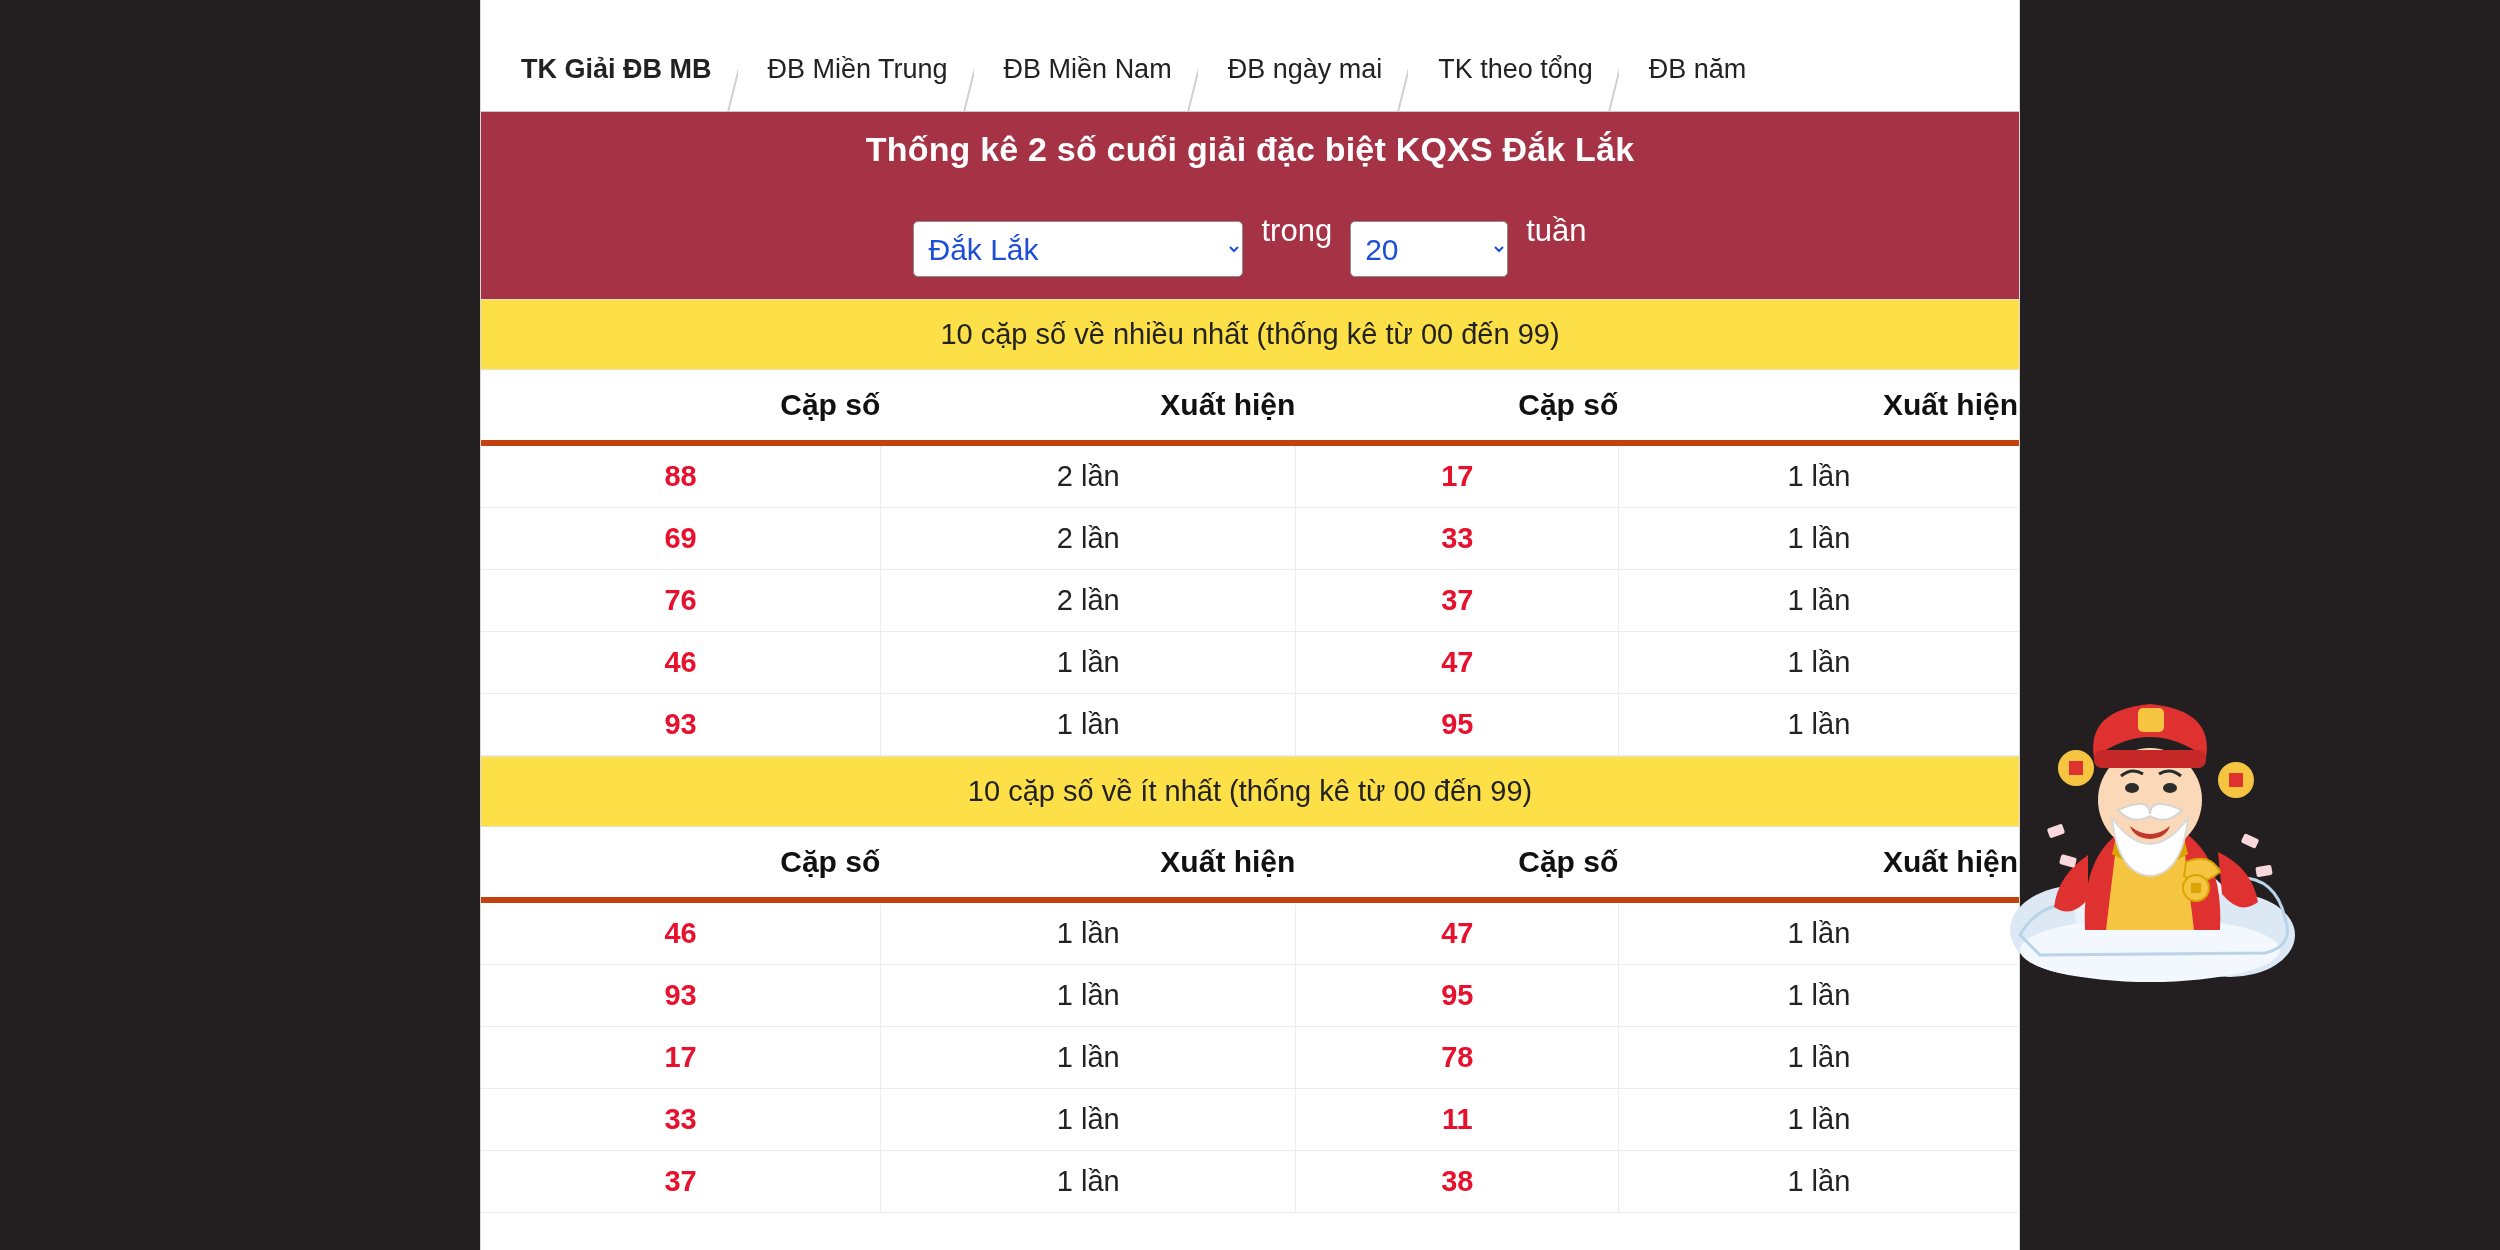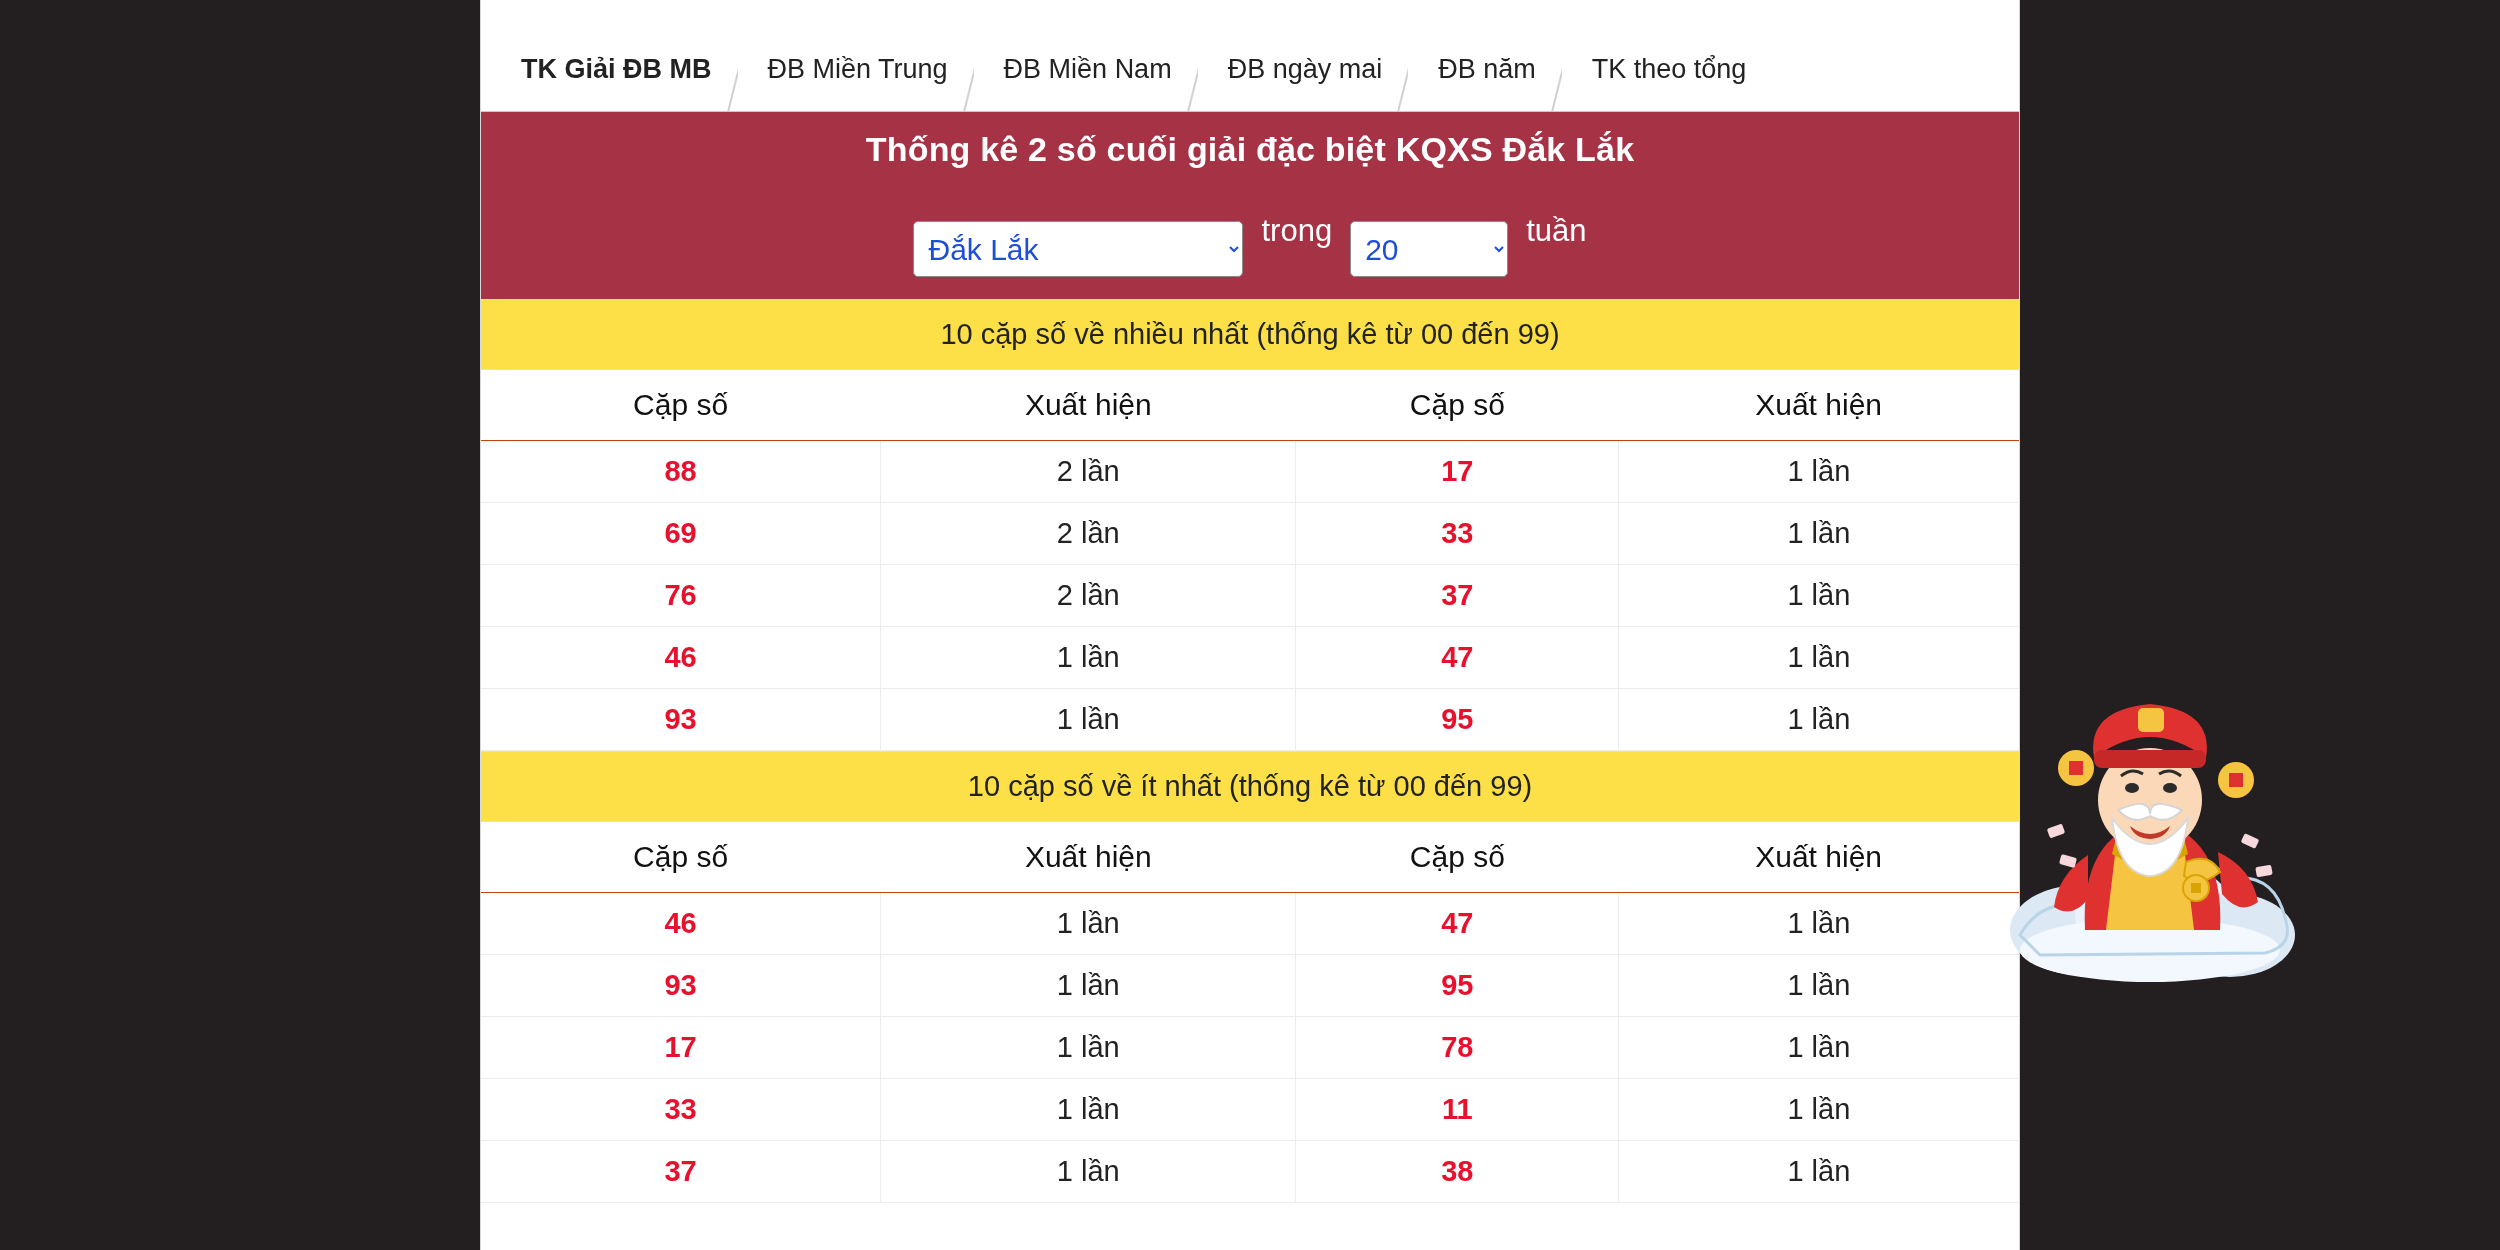--- a/index.html
+++ b/index.html
@@ -133,25 +133,25 @@
   }
 
   
   table.stat {
     width: 100%;
     border-collapse: collapse;
     table-layout: fixed;
   }
   table.stat th {
     font-size: 30px;
-    font-weight: normal;
+    font-weight: bold;
     color: #111;
     padding: 18px 0;
-    text-align: center;
-    border-bottom: 1px solid #c2410c;
+    text-align: right;
+    border-bottom: 6px solid #c2410c;
   }
   table.stat td {
     font-size: 29px;
     text-align: center;
     padding: 14px 0;
     border-bottom: 1px solid #ececec;
     border-right: 1px solid #ececec;
     color: #222;
   }
   table.stat td:last-child { border-right: none; }
@@ -190,24 +190,24 @@
       <div class="tab">
         <span>ĐB Miền Trung</span>
       </div>
       <div class="tab">
         <span>ĐB Miền Nam</span>
       </div>
       <div class="tab">
         <span>ĐB ngày mai</span>
       </div>
       <div class="tab">
+        <span>TK theo tổng</span>
+      </div>
+      <div class="tab">
         <span>ĐB năm</span>
-      </div>
-      <div class="tab">
-        <span>TK theo tổng</span>
       </div>
     </div>
 
     <div class="redbar">
       <div class="title">Thống kê 2 số cuối giải đặc biệt KQXS Đắk Lắk</div>
       <div class="controls">
         <select class="sel province">
           <option>Đắk Lắk</option>
         </select>
         <span>trong</span>

